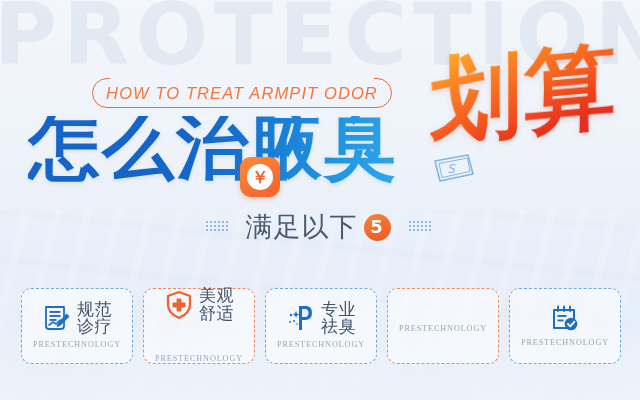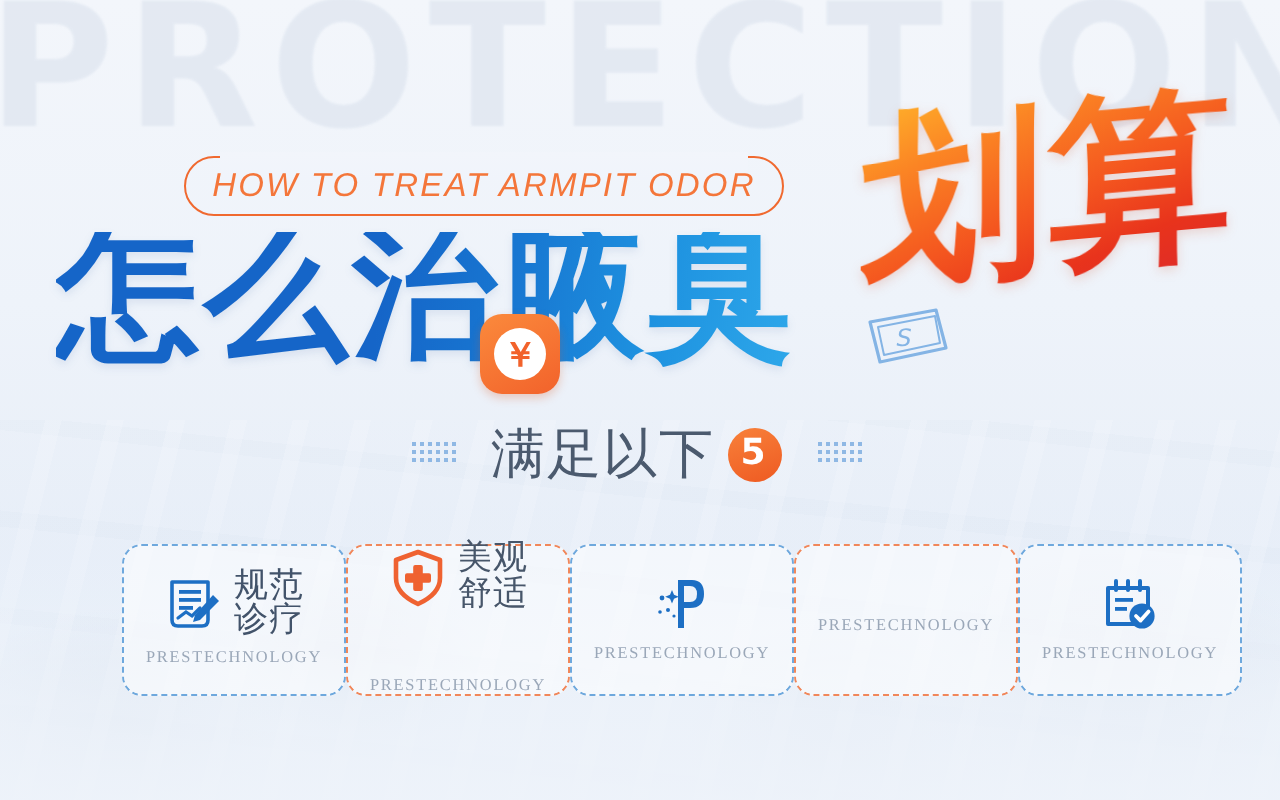--- a/index.html
+++ b/index.html
@@ -114,22 +114,22 @@
   }
   .num-badge{
     display:inline-flex;align-items:center;justify-content:center;
     width:27px;height:27px;border-radius:50%;margin:0 4px;
     background:linear-gradient(160deg,#f8813a 0%,#ee5a22 100%);
     color:#fff;font-size:18px;font-weight:bold;line-height:1;
     font-family:"DejaVu Sans",sans-serif;
   }
   
   .cards{
-    position:absolute;left:21px;top:272px;width:600px;
-    display:flex;justify-content:flex-end;
+    position:absolute;left:21px;top:288px;width:600px;
+    display:flex;justify-content:space-between;
   }
   .card{
     position:relative;width:112px;height:76px;border-radius:10px;
     box-sizing:border-box;
     background:rgba(255,255,255,.52);
     display:flex;flex-direction:column;align-items:center;justify-content:center;
   }
   .card.blue{border:1.4px dashed #6ea8dd;}
   .card.orange{border:1.4px dashed #f1875a;gap:27px;}
   .card .row{display:flex;align-items:center;gap:5px;margin-top:-2px;}
@@ -280,20 +280,24 @@
           <path d="M13 3 L20 3 Q26 3 26 10 Q26 17 19 17 L16 17 L16 27 L13 27 Z" fill="#1d6fc4"></path>
           <path d="M13 6 L19 6 Q22.5 6 22.5 10 Q22.5 14 19 14 L16 14 L16 6 Z" fill="#eef3fa"></path>
           <g fill="#1d6fc4">
             <path d="M10 8 l1 2.4 2.4 1 -2.4 1 -1 2.4 -1 -2.4 -2.4 -1 2.4 -1 z"></path>
             <circle cx="5" cy="12" r="1.2"></circle>
             <circle cx="8" cy="18" r="1"></circle>
             <circle cx="4" cy="19" r=".9"></circle>
             <circle cx="11" cy="21" r=".8"></circle>
           </g>
         </svg>
+        <div class="cn">
+          <div>专业</div>
+          <div>祛臭</div>
+        </div>
       </div>
       <div class="en">PRESTECHNOLOGY</div>
     </div>
 
     <div class="card orange">
       <div class="en">PRESTECHNOLOGY</div>
     </div>
 
     <div class="card blue">
       <div class="row">

